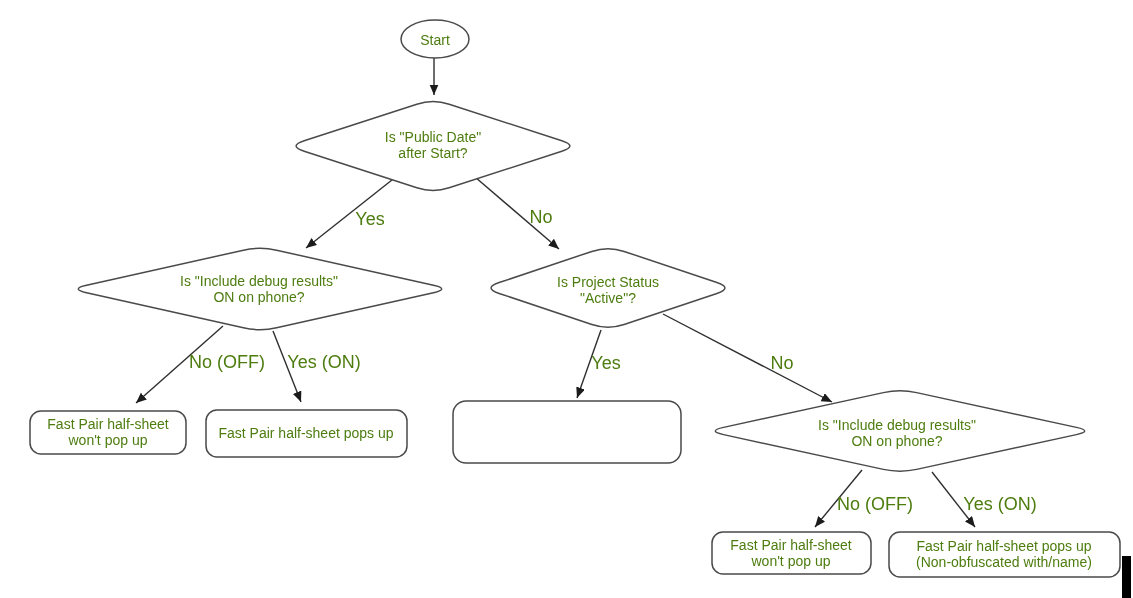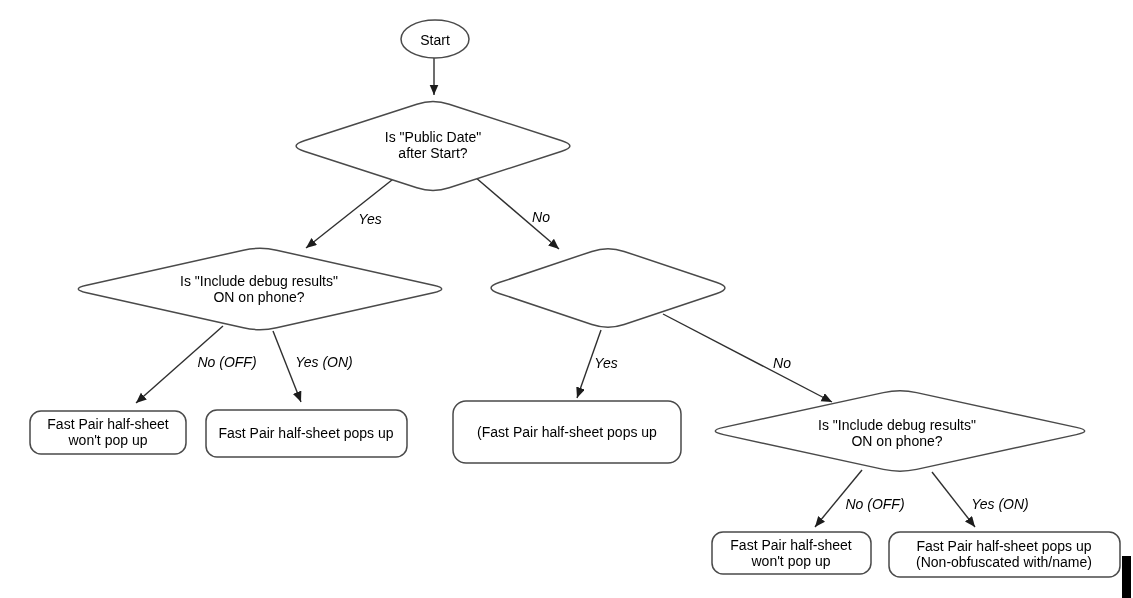--- a/index.html
+++ b/index.html
@@ -1,26 +1,26 @@
 <!DOCTYPE html>
 <html><head>
 <meta charset="utf-8">
 <style>
   * { margin:0; padding:0; box-sizing:border-box; }
   html,body { background:#ffffff; }
   .canvas {
     position:relative; width:1133px; height:598px; background:#ffffff;
-    font-family:"Liberation Sans", sans-serif; color:#000000; overflow:hidden;
+    font-family:"Liberation Sans", sans-serif; color:#4d7c0f; overflow:hidden;
   }
   .canvas svg { position:absolute; left:0; top:0; }
   .lbl {
     position:absolute; transform:translate(-50%,-50%);
     text-align:center; font-size:14px; line-height:16px; white-space:nowrap;
   }
-  .edge-lbl { font-size:14px;font-style:italic; }
+  .edge-lbl { font-size:18px; }
 </style>
 </head>
 <body>
 
 <div class="canvas">
 
   <svg width="1133" height="598" viewBox="0 0 1133 598">
     <defs>
       <marker id="arrow" markerUnits="userSpaceOnUse" markerWidth="14" markerHeight="12" refX="10.5" refY="4.5" orient="auto">
         <path d="M0,0 L10.5,4.5 L0,9 Z" fill="#1c1c1c"></path>
@@ -62,37 +62,40 @@
   <div class="lbl" style="left:433px; top:145px;">
     <div>Is "Public Date"</div>
     <div>after Start?</div>
   </div>
 
   <div class="lbl" style="left:259px; top:289px;">
     <div>Is "Include debug results"</div>
     <div>ON on phone?</div>
   </div>
 
+  <div class="lbl" style="left:608px; top:290px;">
+    <div>Is Project Status</div>
+    <div>"Active"?</div>
+  </div>
 
   <div class="lbl" style="left:897px; top:433px;">
     <div>Is "Include debug results"</div>
     <div>ON on phone?</div>
   </div>
 
   <div class="lbl" style="left:108px; top:432px;">
     <div>Fast Pair half-sheet</div>
     <div>won't pop up</div>
   </div>
 
   <div class="lbl" style="left:306px; top:433px;">
     <div>Fast Pair half-sheet pops up</div>
   </div>
 
   <div class="lbl" style="left:567px; top:432px;">
-    <div>(Fast Pair half-sheet pops up</div>
   </div>
 
   <div class="lbl" style="left:791px; top:553px;">
     <div>Fast Pair half-sheet</div>
     <div>won't pop up</div>
   </div>
 
   <div class="lbl" style="left:1004px; top:554px;">
     <div>Fast Pair half-sheet pops up</div>
     <div>(Non-obfuscated with/name)</div>

